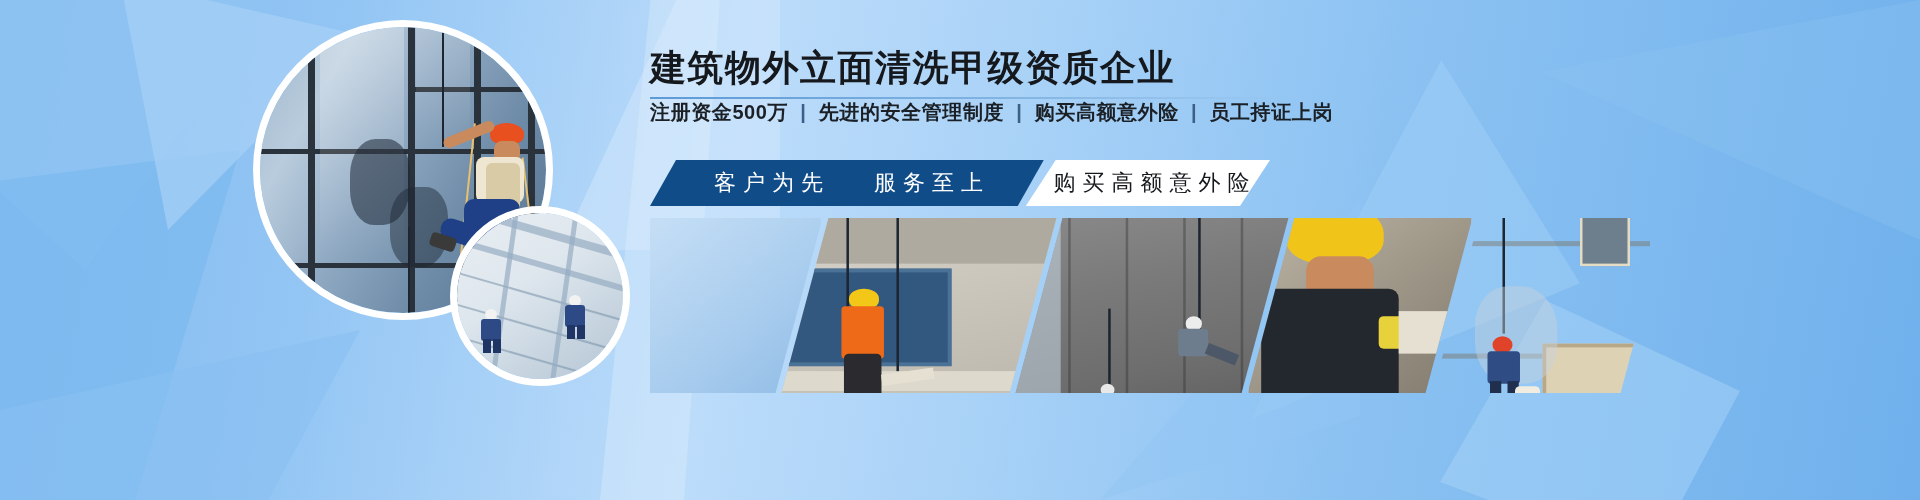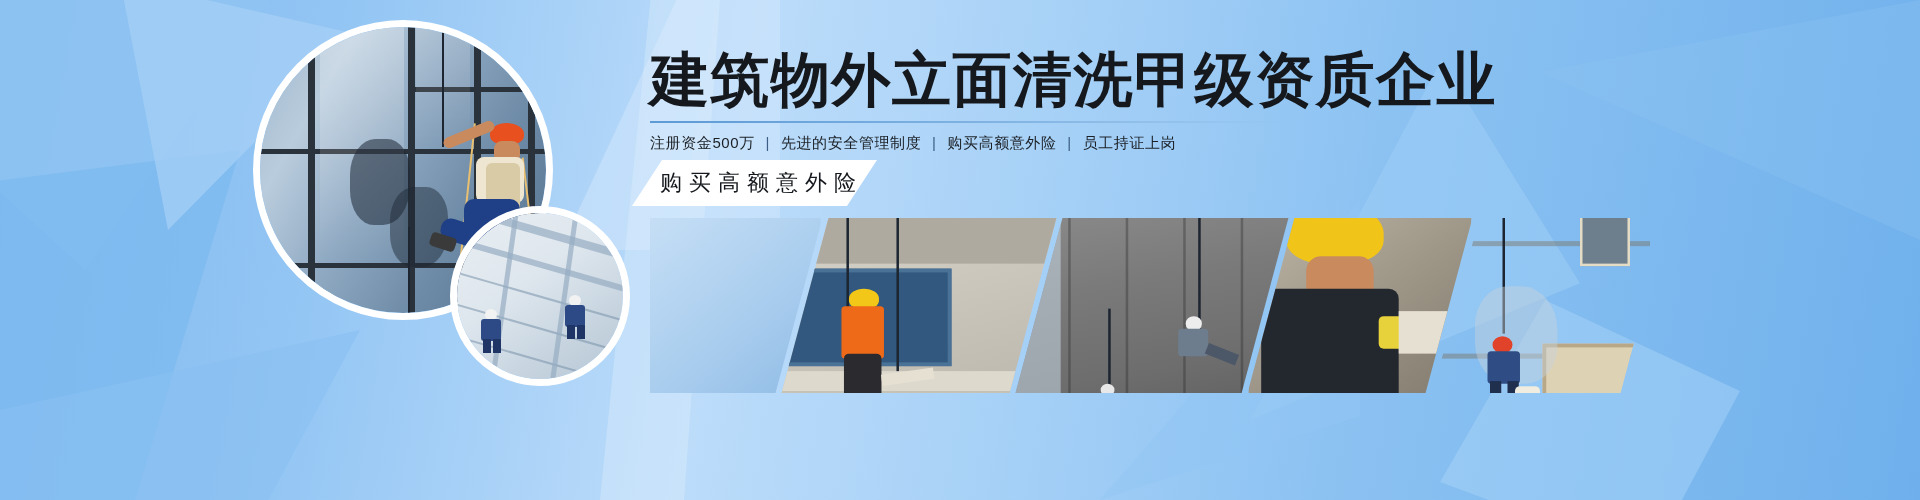--- a/index.html
+++ b/index.html
@@ -73,28 +73,28 @@
   .fline { position:absolute; background:rgba(120,145,170,.55); height:2px; }
   .fbeam { position:absolute; background:rgba(150,172,194,.7); }
   .mini-worker { position:absolute; }
   .mw-helm { position:absolute; background:#f2f2f2; border-radius:50%; }
   .mw-body { position:absolute; background:#2e4a86; border-radius:3px; }
   .mw-leg  { position:absolute; background:#1e3566; }
 
   
   #text-block { position:absolute; left:650px; top:50px; width:660px; z-index:6; }
 
-  #headline { font-size:59px; font-weight:bold; color:#15181c;
+  #headline { font-size:36px; font-weight:bold; color:#15181c;
     letter-spacing:1.5px; line-height:1.05; white-space:nowrap;font-family:Liberation Serif, serif; }
 
   #rule { margin-top:9px; width:638px; height:2px;
     background:linear-gradient(90deg,#5d9ad6,#8cbbe6 70%,rgba(140,187,230,0)); }
 
-  #subline { margin-top:11px; font-size:15px; color:#1b2026;
-    letter-spacing:.6px; white-space:nowrap; }
+  #subline { font-size:20px; color:#1b2026;
+    letter-spacing:.6px; white-space:nowrap;font-weight:bold; }
   #subline .sep { color:#3b5f86; margin:0 6px; }
 
   
   #ribbon { position:absolute; left:650px; top:160px; height:46px; width:620px; z-index:6;
     display:flex; }
   .rib-seg { height:46px; display:flex; align-items:center; justify-content:center;
     font-size:22px; letter-spacing:7px; }
   #rib-blue { width:395px; background:#0f4c88; color:#ffffff;
     clip-path:polygon(26px 0,100% 0,calc(100% - 26px) 100%,0 100%);
     padding-left:10px; }
@@ -324,18 +324,24 @@
       <span class="sep">|</span>
       <span>先进的安全管理制度</span>
       <span class="sep">|</span>
       <span>购买高额意外险</span>
       <span class="sep">|</span>
       <span>员工持证上岗</span>
     </div>
   </div>
 
   <div id="ribbon">
+    <div class="rib-seg" id="rib-blue">
+      <span class="rib-text">
+        <span>客户为先</span>
+        <span>服务至上</span>
+      </span>
+    </div>
     <div class="rib-seg" id="rib-white">
       <span>购买高额意外险</span>
     </div>
   </div>
 
 </div>
 
 </body></html>

